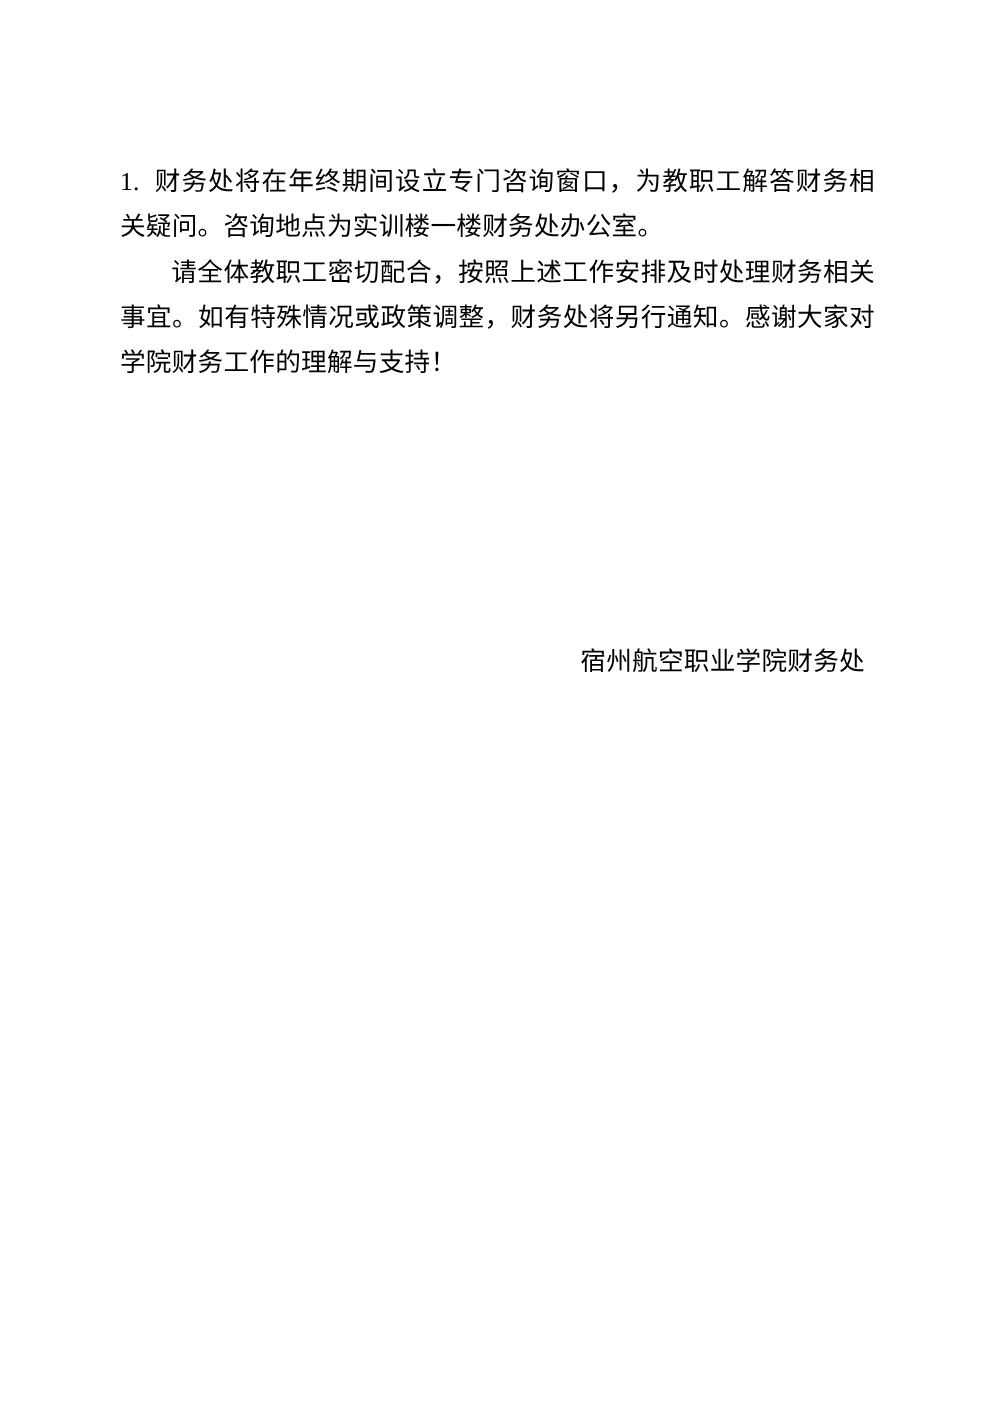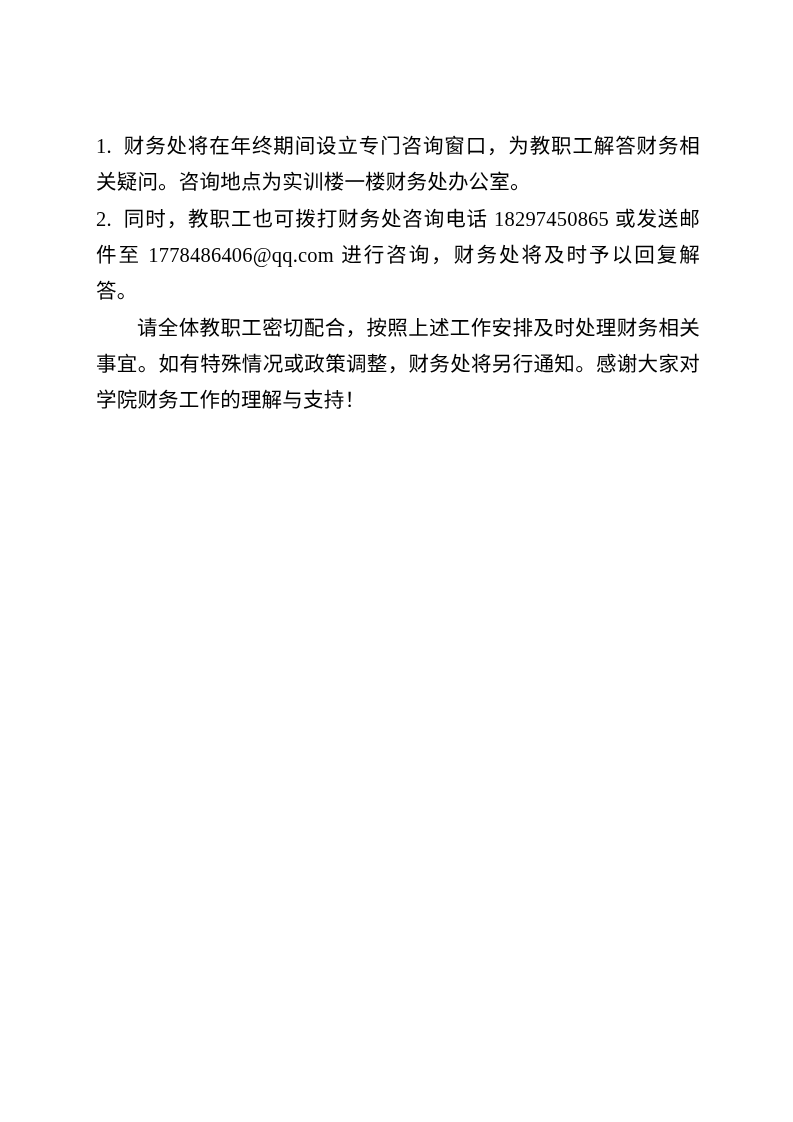--- a/index.html
+++ b/index.html
@@ -66,19 +66,19 @@
   .sign-date {
     padding-right: 22px;
   }
 </style>
 </head>
 <body>
 
 <div class="page">
   <div class="content">
     <p class="para">1.  财务处将在年终期间设立专门咨询窗口，为教职工解答财务相关疑问。咨询地点为实训楼一楼财务处办公室。</p>
-    <p class="para">2.  同时，教职工也可拨打财务处咨询电话 18297450865 或发送邮件至 1778486406@qq.com 进行咨询，财务处将及时予以回复解答。</p>
     <p class="para indent block-gap">请全体教职工密切配合，按照上述工作安排及时处理财务相关事宜。如有特殊情况或政策调整，财务处将另行通知。感谢大家对学院财务工作的理解与支持！</p>
   </div>
 
   <div class="sign-wrap">
+    <div class="sign-line sign-org">宿州航空职业学院财务处</div>
   </div>
 </div>
 
 </body></html>

